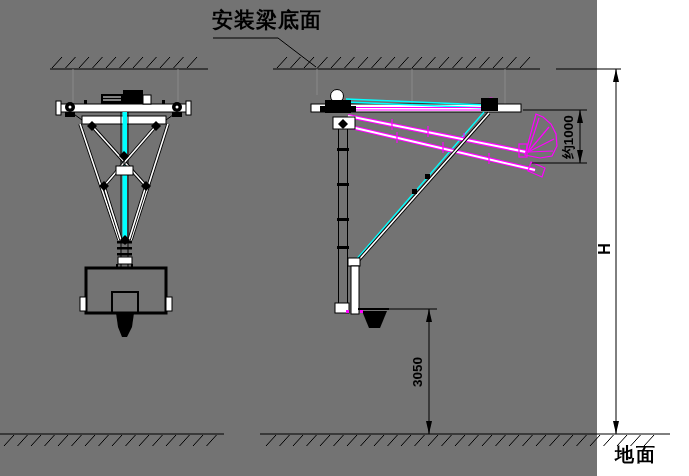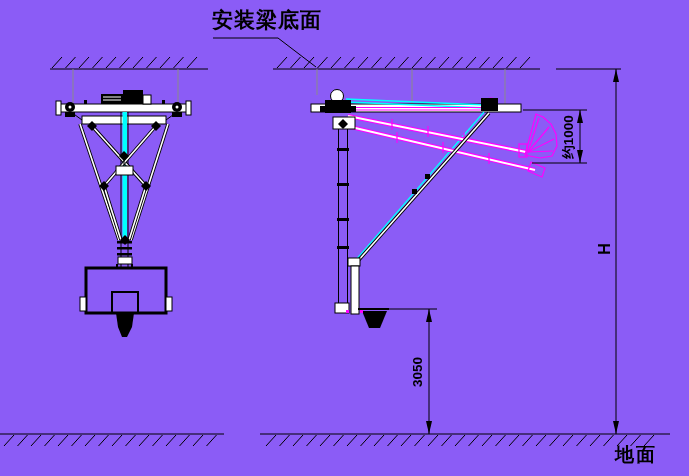--- a/index.html
+++ b/index.html
@@ -1,16 +1,16 @@
 <!DOCTYPE html>
 <html><head>
 <meta charset="utf-8">
 <style>
   html,body{margin:0;padding:0;background:#fff;}
-  .canvas{width:689px;height:476px;position:relative;background:#8b5cf6;font-family:"Liberation Sans",sans-serif;}
+  .canvas{width:597px;height:476px;position:relative;background:#737373;font-family:"Liberation Sans",sans-serif;}
   svg{display:block;}
   .ln{stroke:#000;stroke-width:1;fill:none;}
   .ln2{stroke:#000;stroke-width:2;fill:none;}
   .thick{stroke:#000;stroke-width:3;fill:none;}
   .rod{stroke:#8a8a8a;stroke-width:1;fill:none;}
   .hatch line{stroke:#000;stroke-width:1;}
   .blk{fill:#000;stroke:none;}
   .wht{fill:#fff;stroke:#000;stroke-width:1;}
   .tube{stroke:#000;stroke-width:3.4;fill:none;}
   .tube-core{stroke:#fff;stroke-width:1.6;fill:none;}

